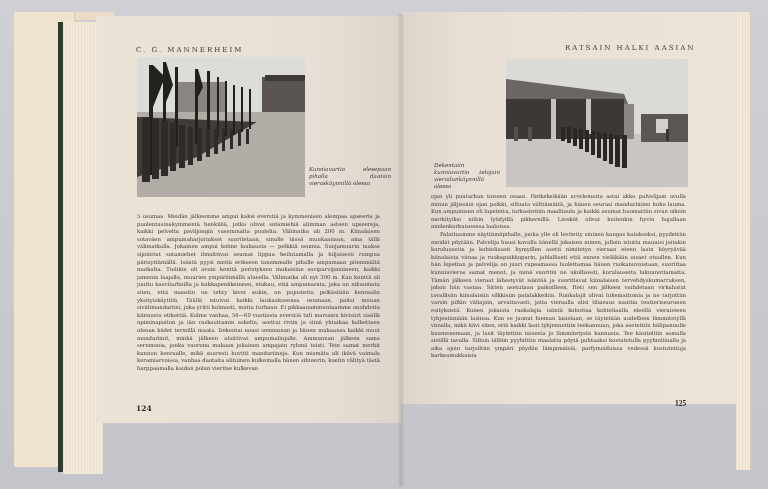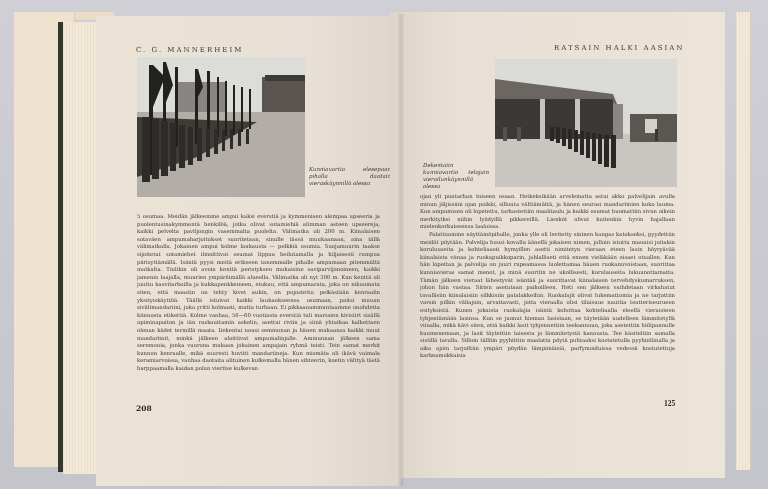--- a/index.html
+++ b/index.html
@@ -2,22 +2,22 @@
 <html><head>
 <meta charset="utf-8">
 <style>
   html,body{margin:0;padding:0;}
   body{width:768px;height:489px;background:#c9c9cf;position:relative;overflow:hidden;font-family:"DejaVu Serif",serif;}
   .scene{position:absolute;inset:0;background:linear-gradient(180deg,#cfcfd5 0%,#c4c4cb 100%);}
   .back-cover{position:absolute;left:14px;top:12px;width:60px;height:455px;background:#efe2cf;border-right:1px solid #d8cbb5;}
   .back-cover-top{position:absolute;left:14px;top:12px;width:100px;height:8px;background:#eadcc6;}
   .spine-edge{position:absolute;left:58px;top:22px;width:6px;height:450px;background:#2f3a2d;}
   .left-stack{position:absolute;left:63px;top:22px;width:40px;height:452px;background:repeating-linear-gradient(90deg,#ebe0cd 0 1px,#f3e9d9 1px 3px);}
-  .left-page{position:absolute;left:96px;top:16px;width:305px;height:470px;background:linear-gradient(90deg,#ece3d6 0%,#e8e0d6 70%,#ddd5cb 100%);border-radius:0 0 0 0;}
-  .right-page{position:absolute;left:390px;top:12px;width:335px;height:466px;background:linear-gradient(90deg,#ddd5cb 0%,#e8e0d6 20%,#ece4d8 100%);}
+  .left-page{position:absolute;left:96px;top:16px;width:305px;height:407px;background:linear-gradient(90deg,#ece3d6 0%,#e8e0d6 70%,#ddd5cb 100%);border-radius:0 0 0 0;}
+  .right-page{position:absolute;left:401px;top:12px;width:335px;height:392px;background:linear-gradient(90deg,#ddd5cb 0%,#e8e0d6 20%,#ece4d8 100%);}
   .right-stack{position:absolute;left:736px;top:12px;width:14px;height:458px;background:repeating-linear-gradient(90deg,#eadfcc 0 1px,#f3eadb 1px 3px);border-right:1px solid #d9ccb6;}
   .gutter{position:absolute;left:398px;top:14px;width:6px;height:472px;background:linear-gradient(90deg,rgba(0,0,0,0.03),rgba(0,0,0,0.10),rgba(0,0,0,0.03));}
   .running-head{position:absolute;font-size:7px;letter-spacing:2px;color:#3e3a35;}
   .photo{position:absolute;background:#9c9a96;overflow:hidden;}
   .caption{position:absolute;font-size:5.5px;line-height:7px;font-style:italic;color:#3a3632;text-align:justify;}
   .body-text{position:absolute;font-size:5.3px;line-height:7.6px;color:#3b3733;text-align:justify;}
   .body-text p{margin:0;}
   .body-text p.indent{text-indent:9px;}
   .page-num{position:absolute;font-size:7.5px;font-weight:bold;color:#2e2a26;}
 </style>
@@ -75,21 +75,21 @@
       </g>
     </svg>
   </div>
 
   <div class="caption" style="left:213px;top:150px;width:82px;">Kunniavartio elesepaan pihalla daotain vieraskäynnillä olessa</div>
 
   <div class="body-text" style="left:41px;top:197px;width:243px;height:210px;overflow:hidden;">
     <p>5 osumaa. Meidän jälkeemme ampui kaksi everstiä ja kymmenisen alempaa upseeria ja puolentusinakymmentä henkilöä, jotka olivat sotamiehiä alimman asteen upseereja, kaikki pelvelta paviljongin vasemmalta puolelta. Välimatka oli 200 m. Kiinalaisen sotaväen ampumaharjoitukset suoritetaan, sinulle tässä muukaanaan, aina tällä välimatkalla. Jokainen ampui kolme laukausta — pelkkiä osumia. Suojamuurin taakse sijoitetut sotamiehet ilmoittivat osumat lippua heilutamalla ja hiljaisesti rumpua pärisyttämällä. Isäntä pyysi meitä erikseen tanemmalle pihalle ampumaan pitemmältä matkalta. Tiulikin oli avoin kenttä peristyksen mukaisine saviparvijonoineen, kaikki jamenin laajalla, muurien ympäröimällä alueella. Välimatka oli nyt 300 m. Kun kenttä oli juuttu kasvitarhoilla ja kukkapenkkeineen, etukuu, että ampumarata, joka on nikuumatu siten, että maastin on tehty kivet aukin, on pujostettu pelkästään kenraalin yksityiskäyttöä. Täällä istuivat kaikki laukaukseensa osumaan, paitsi muuan siviilimandariini, joka yritti kolmasti, mutta turhaan. Ei pikkaanammuntaamme unohdetta kiinnosta etikettiä. Kolme vanhaa, 56—60 vuotiasta everstiä tuli marssien kivisiirt sisällä opiminapaiton ja iän raskauttamin askelin, asettui riviin ja siinä yhtaikaa kalkettaen olenan kädet termillä maata. Dekentai nousi semmonan ja hänen mukaansa kaikki muut mandariinit, minkä jälkeen aloittivat ampumalinjalle. Ammunnan jälkeen sama seremonia, jonka vuorona mukaan jokainen ampajain ryhmä toisti. Tein samat merkit kunnon kenraalle, mikä suuresti huvitti mandariineja. Kun mismäta oli ikävä vaimala keramiarvoissa, vanhaa daotaita alituinen kulkemalla hänen sihteerin, koetin välttyä tästä harppaamalla kaidan polun vieritse kulkevan</p>
   </div>
 
-  <div class="page-num" style="left:40px;top:388px;">208</div>
+  <div class="page-num" style="left:40px;top:388px;">124</div>
 </div>
 
 <div class="right-page">
   <div class="running-head" style="left:164px;top:32px;">RATSAIN HALKI AASIAN</div>
 
   <div class="photo" style="left:105px;top:47px;width:182px;height:128px;">
     <svg width="182" height="128" viewBox="0 0 182 128">
       <rect width="182" height="128" fill="#dadad7"></rect>
       <rect x="0" y="75" width="182" height="53" fill="#c9c6c1"></rect>
       <polygon points="0,20 118,35 122,45 0,40" fill="#6b6661"></polygon>

